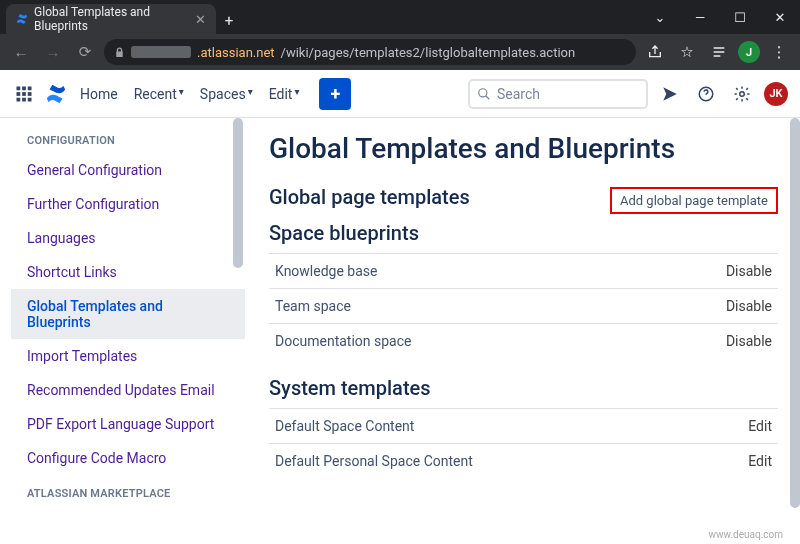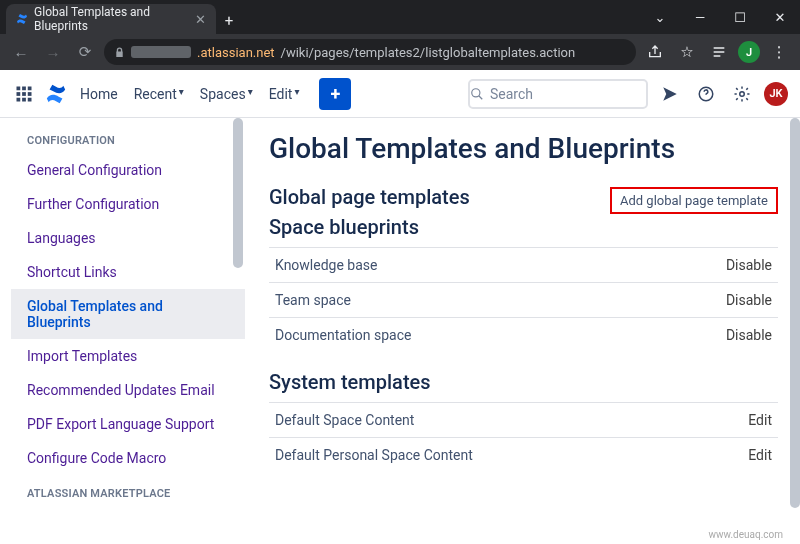--- a/index.html
+++ b/index.html
@@ -23,41 +23,41 @@
 .ei { width:26px; height:26px; color:#e8eaed; display:flex; align-items:center; justify-content:center; font-size:15px; }
 .avatar { width:22px; height:22px; border-radius:50%; background:#1e8e3e; color:#fff; display:flex; align-items:center; justify-content:center; font-size:11px; font-weight:600; }
 
 
 .appheader { height: 48px; border-bottom:1px solid #dfe1e6; display:flex; align-items:center; padding:0 12px; gap:8px; }
 .appicon { width:24px; height:24px; display:flex; align-items:center; justify-content:center; }
 .logo { color:#0052cc; }
 .navlink { font-size:14px; color:#344563; padding:4px 4px; display:flex; gap:2px; font-weight:400;}
 .chev { font-size:10px; color:#344563; }
 .createbtn { width:32px; height:32px; background:#0052cc; color:#fff; border-radius:4px; display:flex; align-items:center; justify-content:center; font-size:18px; font-weight:bold; margin-left:8px; margin-right:auto;}
-.search { width:180px; height:30px; border:2px solid #dfe1e6; border-radius:5px; display:flex; align-items:center; padding:0 0; gap:6px; color:#7a869a; font-size:14px; }
+.search { width:180px; height:30px; border:2px solid #dfe1e6; border-radius:5px; display:flex; align-items:center; padding:0 7px; gap:6px; color:#7a869a; font-size:14px; }
 .hicon { width:28px; height:28px; color:#344563; display:flex; align-items:center; justify-content:center; font-size:18px; }
 .avatar2 { width:24px; height:24px; border-radius:50%; background:#b91c1c; color:#fff; font-size:11px; display:flex; align-items:center; justify-content:center; font-weight:600; }
 
 
 .content { display:flex; height:426px; position:relative; }
 .sidebar { width:238px; padding:10px 0 10px 4px; overflow-y:auto; position:relative;margin-left:7px; }
 .sidebar::-webkit-scrollbar { width:14px; }
 .sidescroll { position:absolute; right:0; top:0; width:14px; height:100%; }
 .sidescroll .thumb { position:absolute; top:0; right:2px; width:10px; height:150px; background:#c1c7d0; border-radius:5px; }
 .sec-title { font-size:11px; font-weight:600; color:#6b778c; padding:6px 16px; letter-spacing:0.2px; }
 .sideitem { font-size:14px; color:#4c1d95; padding:9px 16px; cursor:pointer; }
 .sideitem.active { background:#ebecf0; color:#0052cc; font-weight:500; }
 
 .main { flex:1; padding:14px 22px 0 24px; overflow:hidden; position:relative; }
 .main h1 { font-size:28px; color:#172b4d; font-weight:500; margin-bottom:20px; }
 .secrow { display:flex; align-items:center; justify-content:space-between; }
 .main h2 { font-size:20px; color:#172b4d; font-weight:500; margin-bottom:6px; }
 .addbtn { border:2px solid #e60000; padding:4px 8px; font-size:13px; color:#42526e; }
 .empty { font-size:14px; color:#172b4d; margin-bottom:22px; }
-.main h3 { font-size:20px; color:#172b4d; font-weight:500; margin-bottom:8px; }
+.main h3 { font-size:20px; color:#172b4d; font-weight:500; margin-top:6px; margin-bottom:8px; }
 .trow { display:flex; justify-content:space-between; align-items:center; padding:9px 6px; border-top:1px solid #dfe1e6; font-size:14px; }
 .trow .name { color:#42526e; }
 .trow .act { color:#404040; }
 
 .watermark { position:absolute; right:17px; bottom:4px; font-size:10px; color:#aaa; }
 .mainscroll { position:absolute; right:-2px; top:0; width:14px; height:100%; }
 .mainscroll .thumb { position:absolute; top:0; right:2px; width:10px; height:390px; background:#c1c7d0; border-radius:5px; }
 
 svg { display:block; }
 </style>

